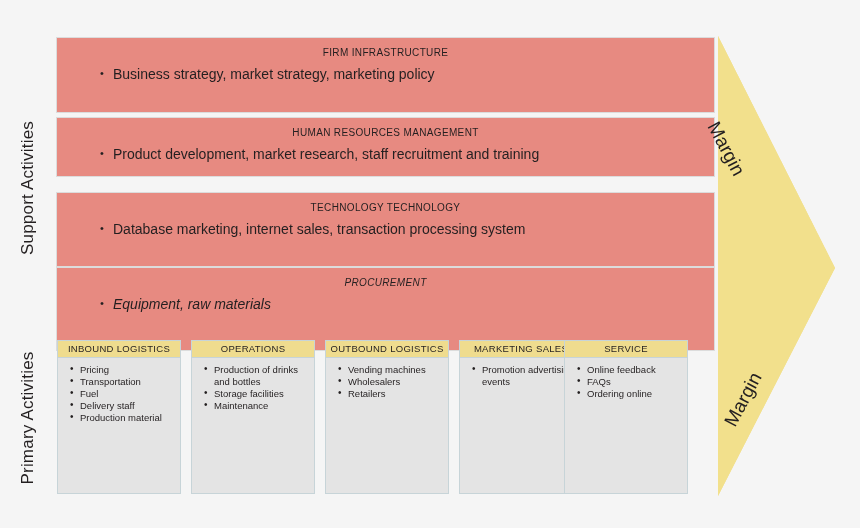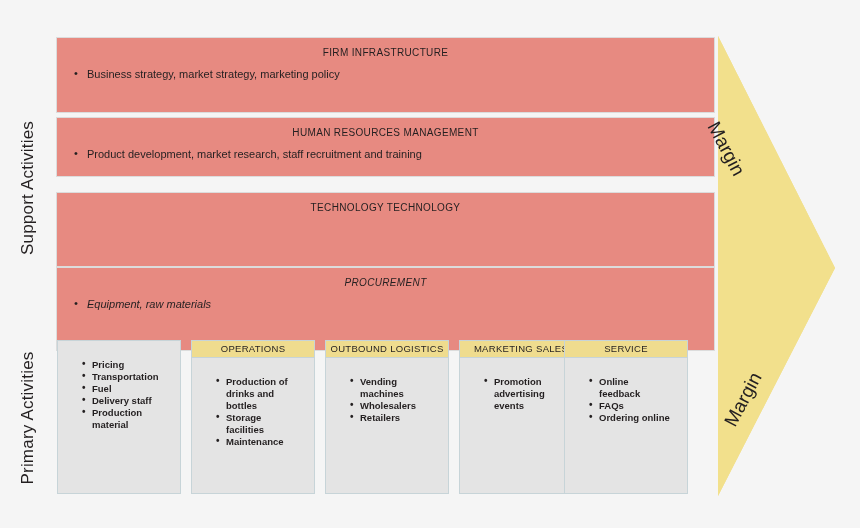--- a/index.html
+++ b/index.html
@@ -61,24 +61,25 @@
     letter-spacing: 0.35px;
     padding-top: 9px;
     color: #231f20;
   }
   .support-bullets {
     margin: 0;
     padding: 9px 0 0 30px;
     list-style: none;
   }
   .support-bullets li {
-    font-size: 11px;
+    font-size: 14px;
     line-height: 14px;
     position: relative;
     color: #231f20;
+    margin-left: 26px;
   }
   .support-bullets li::before {
     content: "\2022";
     position: absolute;
     left: -13px;
     top: -1px;
     font-size: 11px;
   }
 
   
@@ -100,24 +101,23 @@
     font-size: 9.5px;
     letter-spacing: 0.3px;
     color: #231f20;
     white-space: nowrap;
     overflow: hidden;
   }
   .primary-body {
     padding: 6px 4px 0 4px;
   }
   .primary-body ul {
-    margin: 12px;
+    margin: 0;
     padding: 0 0 0 18px;
     list-style: none;
-    font-weight: bold;
   }
   .primary-body li {
     font-size: 9.5px;
     line-height: 12px;
     position: relative;
     margin-bottom: 0px;
     color: #231f20;
   }
   .primary-body li::before {
     content: "\2022";
@@ -171,30 +171,34 @@
 
   <div class="support-row" style="top:117px;height:60px;">
     <div class="support-title">HUMAN RESOURCES MANAGEMENT</div>
     <ul class="support-bullets">
       <li>Product development, market research, staff recruitment and training</li>
     </ul>
   </div>
 
   <div class="support-row" style="top:192px;height:75px;">
     <div class="support-title">TECHNOLOGY TECHNOLOGY</div>
+    <ul class="support-bullets">
+      <li>Database marketing, internet sales, transaction processing system</li>
+    </ul>
   </div>
 
   <div class="support-row" style="top:267px;height:84px;font-style:italic;">
     <div class="support-title">PROCUREMENT</div>
     <ul class="support-bullets">
       <li>Equipment, raw materials</li>
     </ul>
   </div>
 
   <div class="primary-col" style="left:57px;">
+    <div class="primary-head">INBOUND LOGISTICS</div>
     <div class="primary-body">
       <ul>
         <li>Pricing</li>
         <li>Transportation</li>
         <li>Fuel</li>
         <li>Delivery staff</li>
         <li>Production material</li>
       </ul>
     </div>
   </div>

